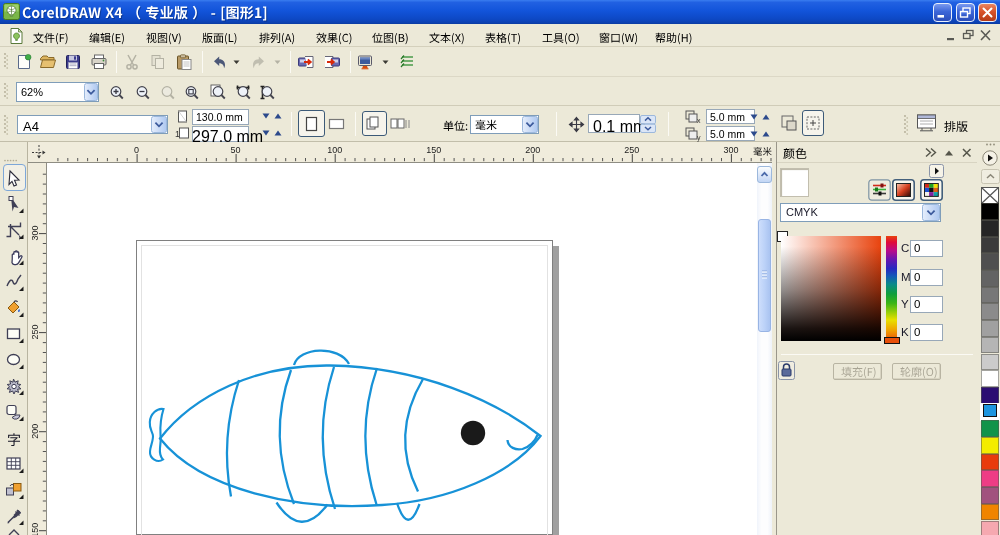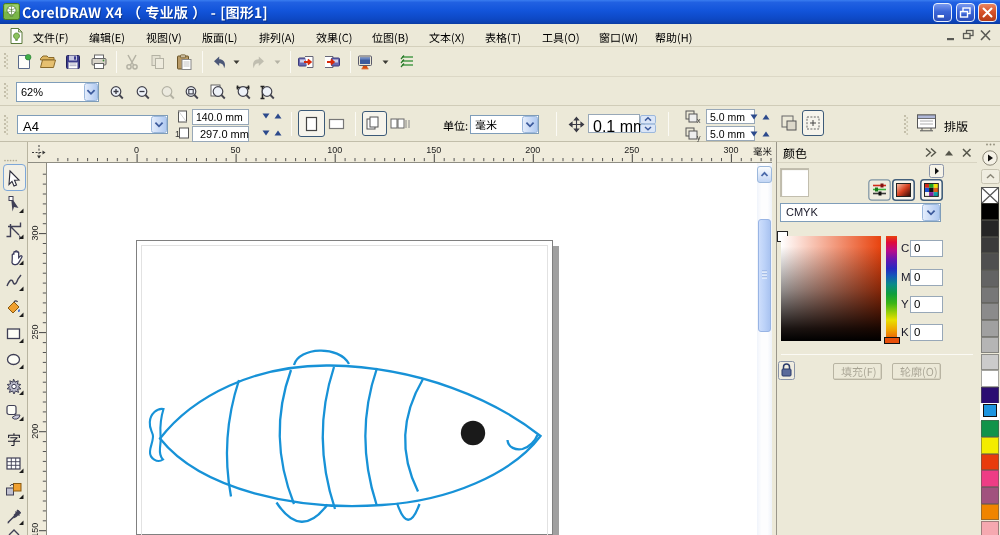--- a/index.html
+++ b/index.html
@@ -285,27 +285,27 @@
     </svg>
     <svg style="position:absolute;left:177px;top:110px;overflow:visible" width="12" height="14">
       <rect x="1.5" y="1" width="8" height="11" fill="#fff" stroke="#555"></rect>
       <path d="M1.5 1 l8 11" stroke="#bbb" stroke-width="0.7"></path>
     </svg>
     <svg style="position:absolute;left:175px;top:126px;overflow:visible" width="14" height="14">
       <text x="0" y="11" font-size="9" font-family="Liberation Sans" fill="#333">1</text>
       <rect x="4.5" y="2" width="9" height="10" fill="#fff" stroke="#555"></rect>
     </svg>
     <div class="abs" style="left:192px;top:109px;width:57px;height:16px;background:#fff;border:1px solid #98a8b8"></div>
-    <div class="abs" style="left:196px;top:111px;font-size:10.5px">140.0 mm</div>
+    <div class="abs" style="left:196px;top:111px;font-size:10.5px">130.0 mm</div>
     <svg style="position:absolute;left:262px;top:111px;overflow:visible" width="21" height="11">
       <path d="M0.5 2.5 L7.5 2.5 L4 7.5 Z" fill="#2c4a8c"></path>
       <path d="M12.5 7.5 L19.5 7.5 L16 2.5 Z" fill="#2c4a8c"></path>
     </svg>
     <div class="abs" style="left:192px;top:126px;width:57px;height:16px;background:#fff;border:1px solid #98a8b8"></div>
-    <div class="abs" style="left:200px;top:128px;font-size:11px">297.0 mm</div>
+    <div class="abs" style="left:192px;top:128px;font-size:16px">297.0 mm</div>
     <svg style="position:absolute;left:262px;top:128px;overflow:visible" width="21" height="11">
       <path d="M0.5 2.5 L7.5 2.5 L4 7.5 Z" fill="#2c4a8c"></path>
       <path d="M12.5 7.5 L19.5 7.5 L16 2.5 Z" fill="#2c4a8c"></path>
     </svg>
     <div class="abs" style="left:291px;top:112px;width:1px;height:24px;background:#c6c2ac;border-right:1px solid #fbfaf4"></div>
     <div class="abs" style="left:298px;top:110px;width:27px;height:27px;border:1.6px solid #3c5a78;border-radius:3px;background:#f6f4ec"></div>
     <svg style="position:absolute;left:305px;top:116px;overflow:visible" width="14" height="16">
       <rect x="1.5" y="1.5" width="10" height="13" fill="#fff" stroke="#444" stroke-width="1.2"></rect>
     </svg>
     <svg style="position:absolute;left:328px;top:118px;overflow:visible" width="18" height="12">

